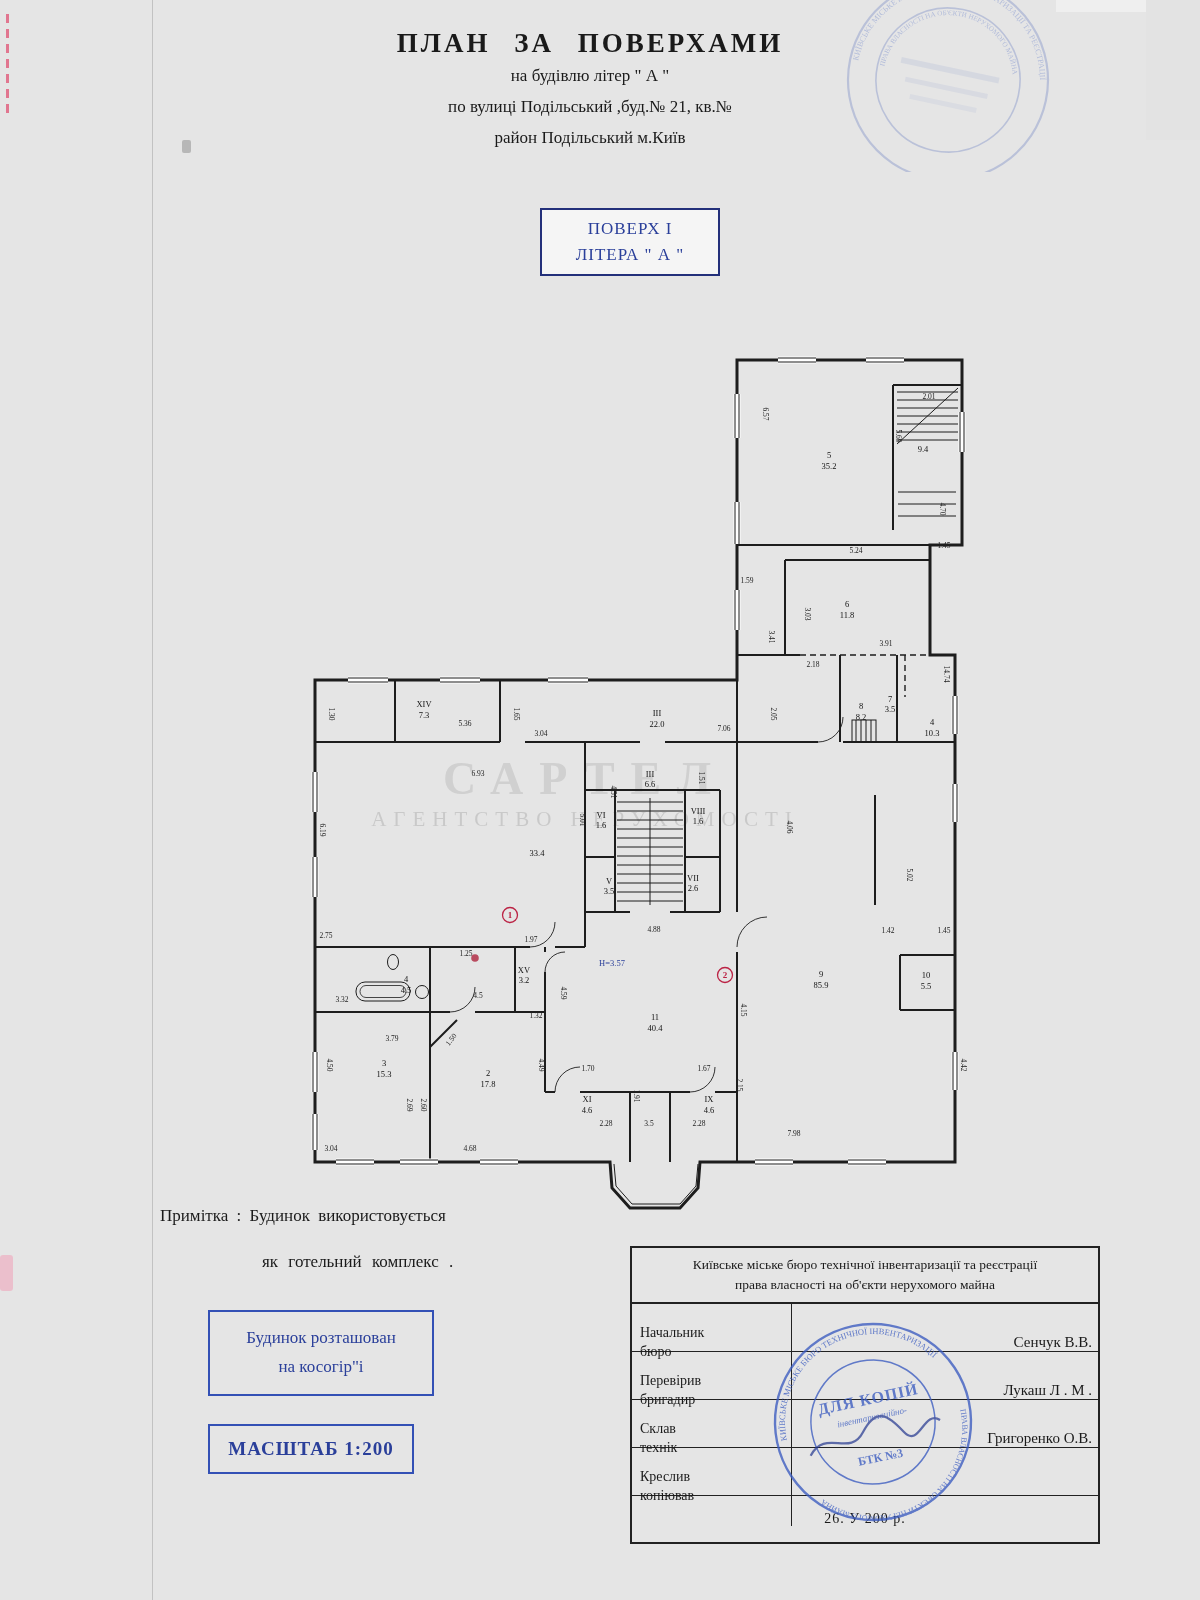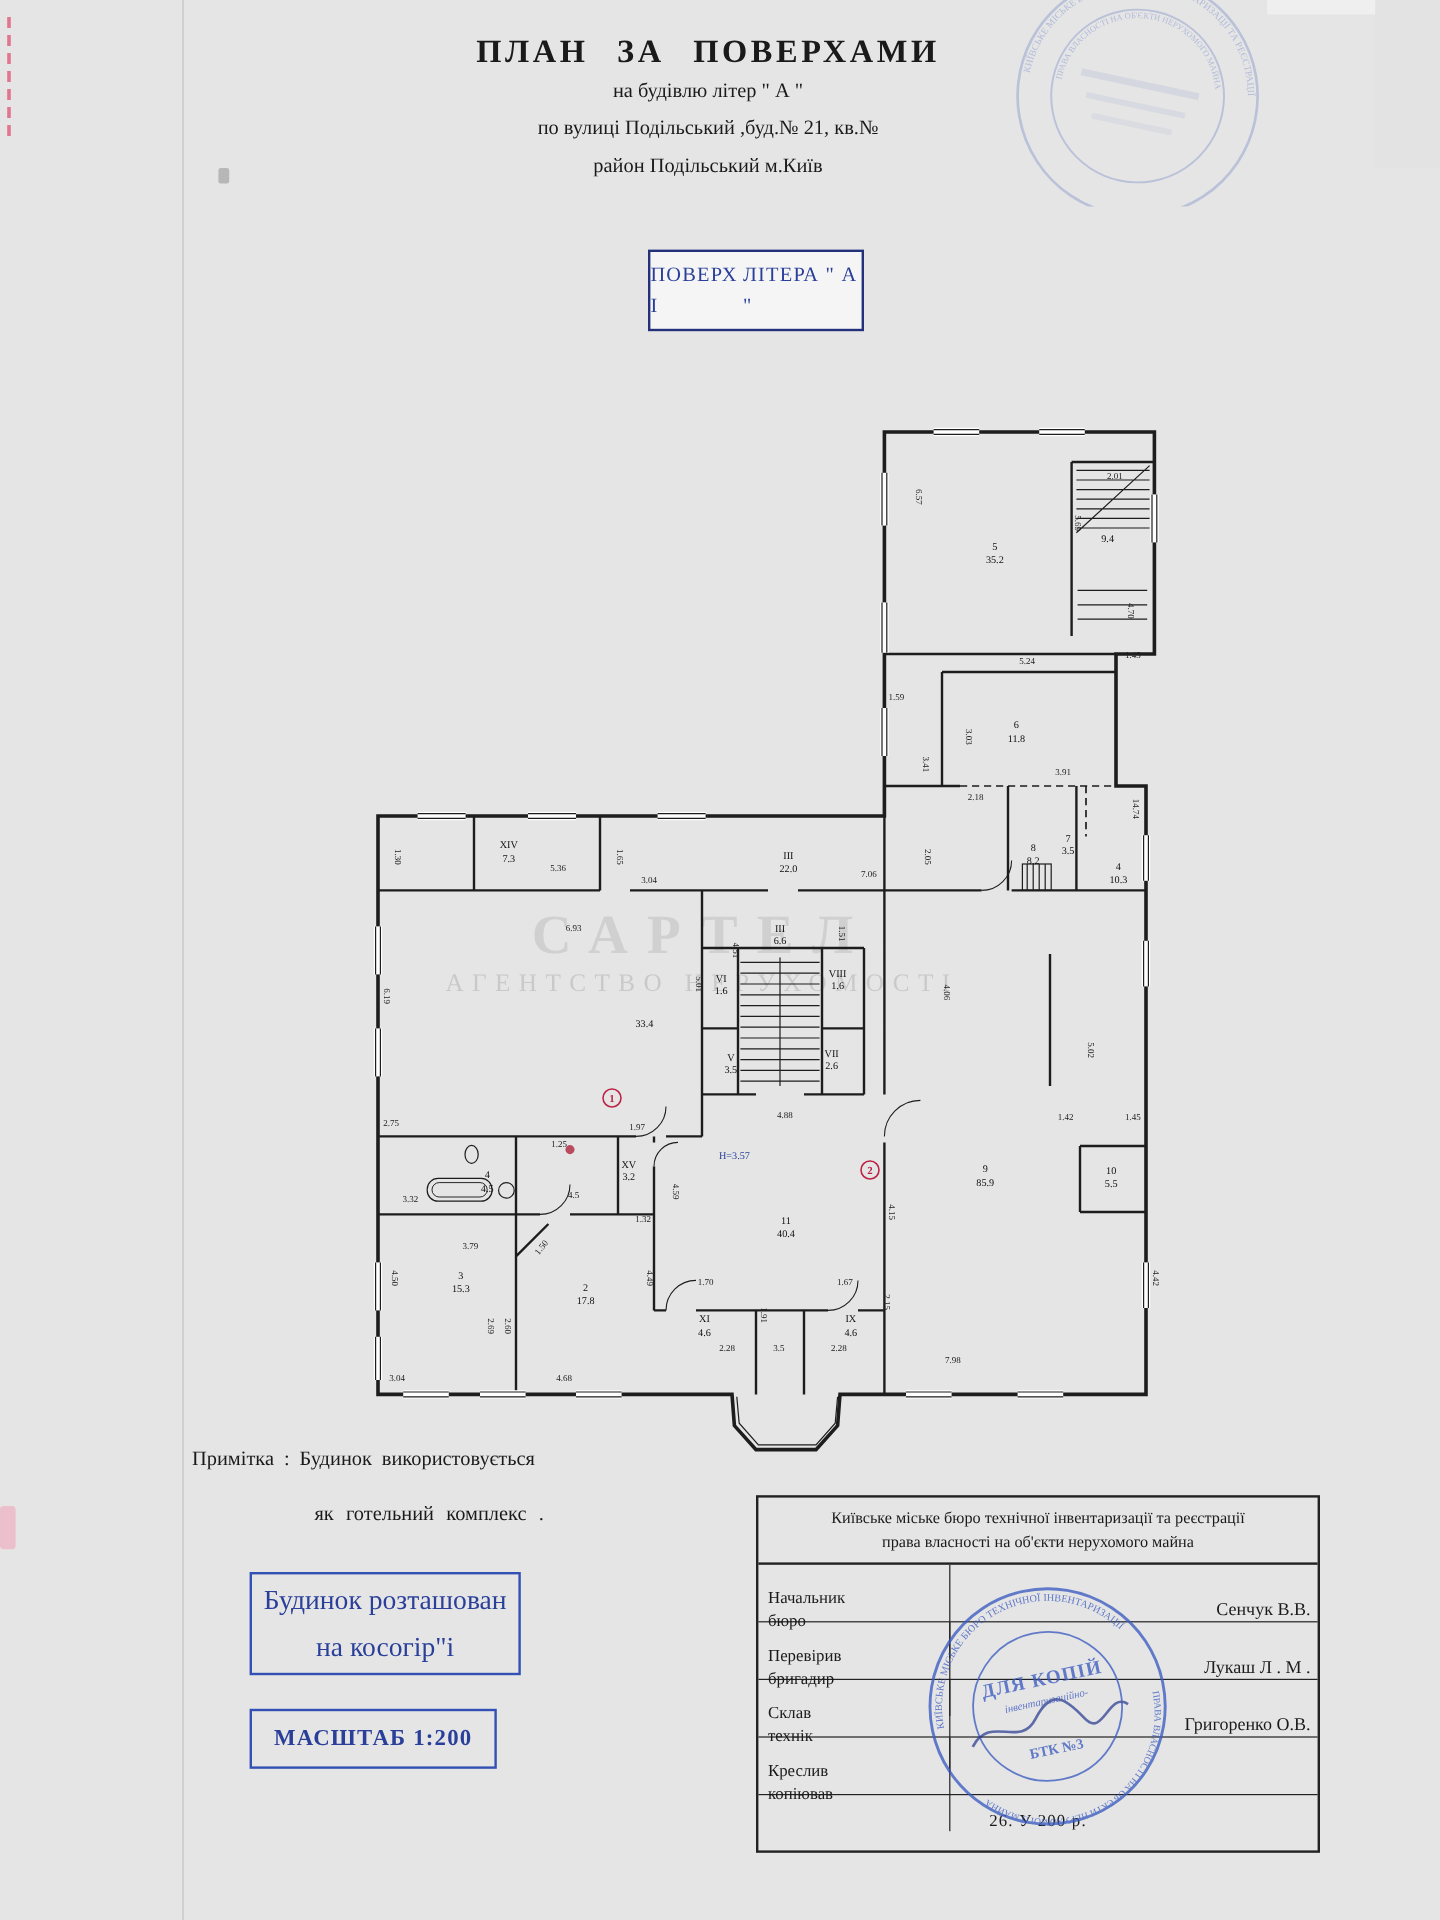--- a/index.html
+++ b/index.html
@@ -14,21 +14,21 @@
   .corner-gray{position:absolute;right:0;top:0;width:54px;height:140px;background:#e3e3e3;}
   .corner-gray2{position:absolute;right:54px;top:0;width:90px;height:12px;background:#efefef;}
 
   
   .doc-header{position:absolute;left:290px;top:28px;width:600px;text-align:center;}
   .doc-title{font-size:27px;font-weight:bold;letter-spacing:3px;word-spacing:14px;}
   .doc-sub{font-size:17px;margin-top:7px;}
   .doc-sub.s2{margin-top:11px;}
 
   .floor-box{position:absolute;left:540px;top:208px;width:176px;height:64px;border:2px solid #23307a;
-    display:flex;flex-direction:row;align-items:center;justify-content:center;
+    display:flex;flex-direction:column;align-items:center;justify-content:center;
     color:#2a3f9a;font-size:17px;line-height:1.55;letter-spacing:1px;background:rgba(255,255,255,.6);}
 
   
   .watermark{position:absolute;left:300px;top:752px;width:570px;text-align:center;pointer-events:none;}
   .wm1{font-size:46px;font-weight:bold;letter-spacing:16px;color:rgba(125,125,125,.20);}
   .wm2{font-size:21px;letter-spacing:7px;color:rgba(125,125,125,.26);margin-top:2px;}
 
   
   #plan-svg{position:absolute;left:300px;top:352px;}
   #plan-svg path,#plan-svg rect.stroke,#plan-svg circle.stroke{fill:none;stroke:#1d1d1d;}
@@ -40,21 +40,21 @@
   .pl-dim{font-family:"Liberation Serif",serif;font-size:7.5px;fill:#222;text-anchor:middle;}
   .pl-room{font-family:"Liberation Serif",serif;font-size:8.5px;fill:#111;text-anchor:middle;}
   .pl-blue{font-family:"Liberation Serif",serif;font-size:8.5px;fill:#2a3f9a;text-anchor:middle;}
   .pl-red{font-family:"Liberation Serif",serif;font-size:9px;font-weight:bold;fill:#bb2244;text-anchor:middle;}
 
   
   .note1{position:absolute;left:160px;top:1206px;font-size:17px;word-spacing:4px;}
   .note2{position:absolute;left:262px;top:1252px;font-size:17px;word-spacing:6px;}
   .loc-box{position:absolute;left:208px;top:1310px;width:222px;height:82px;border:2px solid #3350b5;
     display:flex;flex-direction:column;align-items:center;justify-content:center;
-    color:#2a3f9a;font-size:23px;line-height:1.7;text-align:right;}
+    color:#2a3f9a;font-size:17px;line-height:1.7;text-align:right;}
   .scale-box{position:absolute;left:208px;top:1424px;width:202px;height:46px;border:2px solid #3350b5;
     display:flex;align-items:center;justify-content:center;color:#2a3f9a;font-size:19px;font-weight:bold;letter-spacing:1px;}
 
   
   .sig-table{position:absolute;left:630px;top:1246px;width:470px;height:298px;border:2px solid #222;box-sizing:border-box;background:transparent;}
   .tbl-header{height:54px;border-bottom:2px solid #222;display:flex;flex-direction:column;align-items:center;justify-content:center;
     text-align:center;padding:0 8px;font-size:13.5px;line-height:1.5;}
   .tbl-row{height:48px;border-bottom:1.5px solid #222;display:grid;grid-template-columns:160px 1fr;box-sizing:border-box;}
   .cell-label{border-right:1.5px solid #222;padding:20px 8px;white-space:pre-line;font-size:14px;line-height:1.35;}
   .cell-name{display:flex;align-items:center;justify-content:flex-end;padding-right:6px;font-size:15px;}

